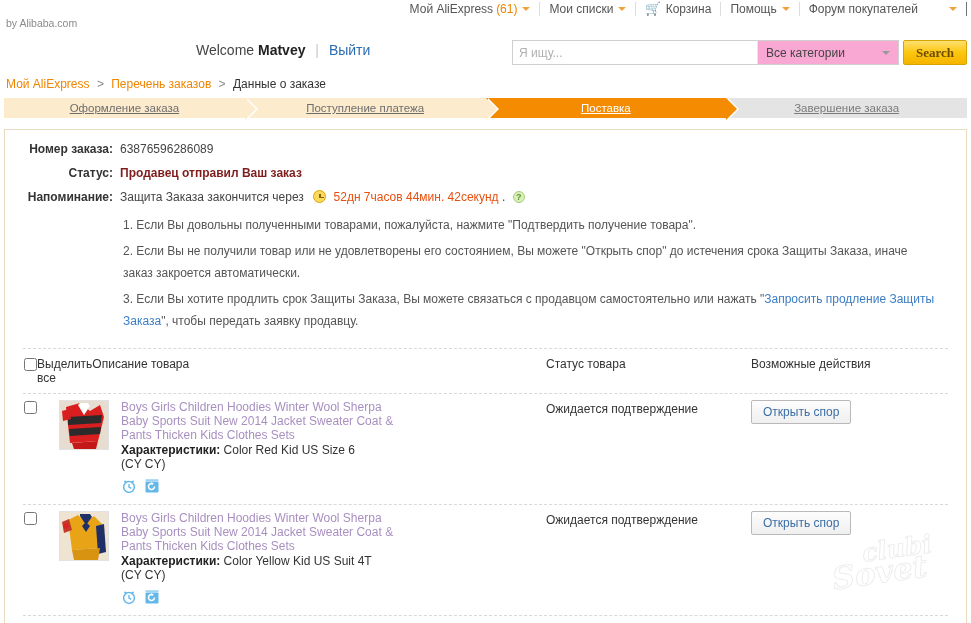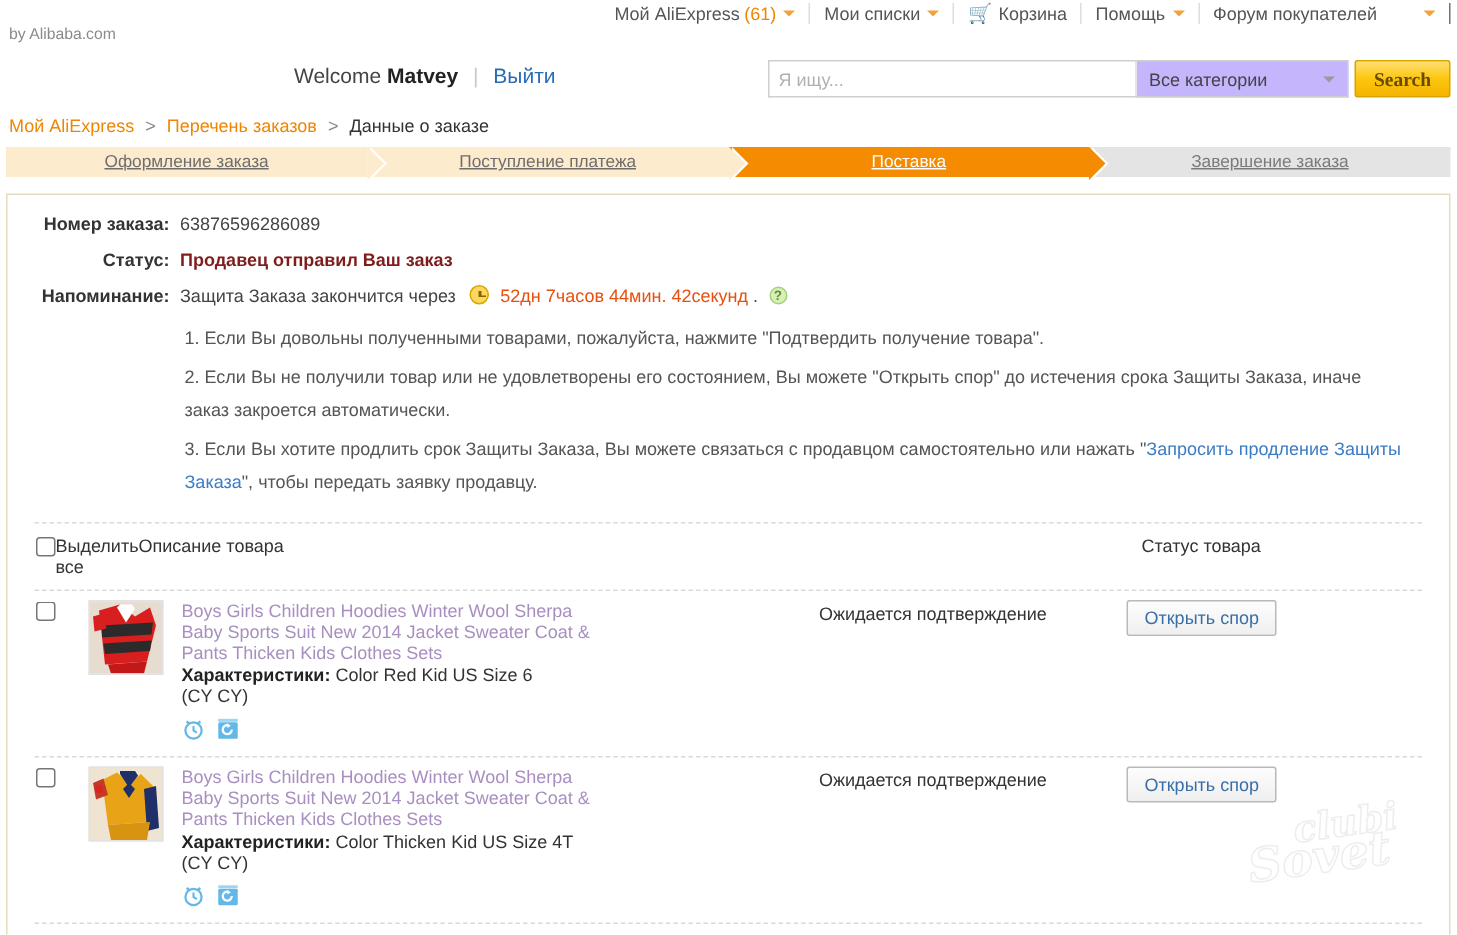--- a/index.html
+++ b/index.html
@@ -121,21 +121,21 @@
     padding: 0 6px;
     color: #333;
     outline: none;
     background: #fff;
   }
   .search-input::placeholder { color: #b0b0b0; }
   .cat-select {
     width: 142px;
     border: 1px solid #cfcfcf;
     border-left: 1px solid #e6e6e6;
-    background: #c4b5fd;
+    background: #f9a8d4;
     display: flex; align-items: center;
     justify-content: space-between;
     padding: 0 8px;
     font-size: 12px;
     color: #444;
   }
   .cat-select .caret2 {
     width: 0; height: 0;
     border-left: 4px solid transparent;
     border-right: 4px solid transparent;
@@ -486,20 +486,21 @@
 
   <div class="divider"></div>
 
   <div class="thead">
     <div class="col-chk">
       <input type="checkbox" style="">
     </div>
     <div class="col-sel">Выделить все</div>
     <div class="col-desc">Описание товара</div>
     <div class="col-stat">Статус товара</div>
+    <div class="col-act">Возможные действия</div>
   </div>
 
   <div class="divider" style="margin-top:2px"></div>
 
   <div class="trow">
     <div class="col-chk">
       <input type="checkbox" style="">
     </div>
     <div class="col-sel" style="flex:0 0 22px"></div>
     <div class="thumb">
@@ -564,21 +565,21 @@
           <path d="M2 10 L9 7 L12 18 L4 21 Z" fill="#c43a2a"></path>
           <path d="M12 38 L40 36 L38 48 L14 48 Z" fill="#d89310"></path>
           <circle cx="6" cy="14" r="2.6" fill="#d22"></circle>
         </svg>
       </div>
     </div>
     <div class="desc-cell">
       <a href="#" class="ptitle">Boys Girls Children Hoodies Winter Wool Sherpa Baby Sports Suit New 2014 Jacket Sweater Coat &amp; Pants Thicken Kids Clothes Sets</a>
       <div class="attr">
         <b>Характеристики:</b>
-        <span>Color Thicken Kid US Size 4T</span>
+        <span>Color Yellow Kid US Suit 4T</span>
       </div>
       <div class="attr2">(CY CY)</div>
       <div class="row-icons">
         <span class="icon-alarm">
           <svg width="16" height="16" viewBox="0 0 16 16">
             <circle cx="8" cy="9" r="5.4" fill="none" stroke="#63b8e8" stroke-width="1.5"></circle>
             <path d="M8 6 L8 9 L10.2 10.4" stroke="#63b8e8" stroke-width="1.4" fill="none"></path>
             <path d="M3.4 3 L5.6 4.6 M12.6 3 L10.4 4.6" stroke="#63b8e8" stroke-width="1.6"></path>
           </svg>
         </span>

